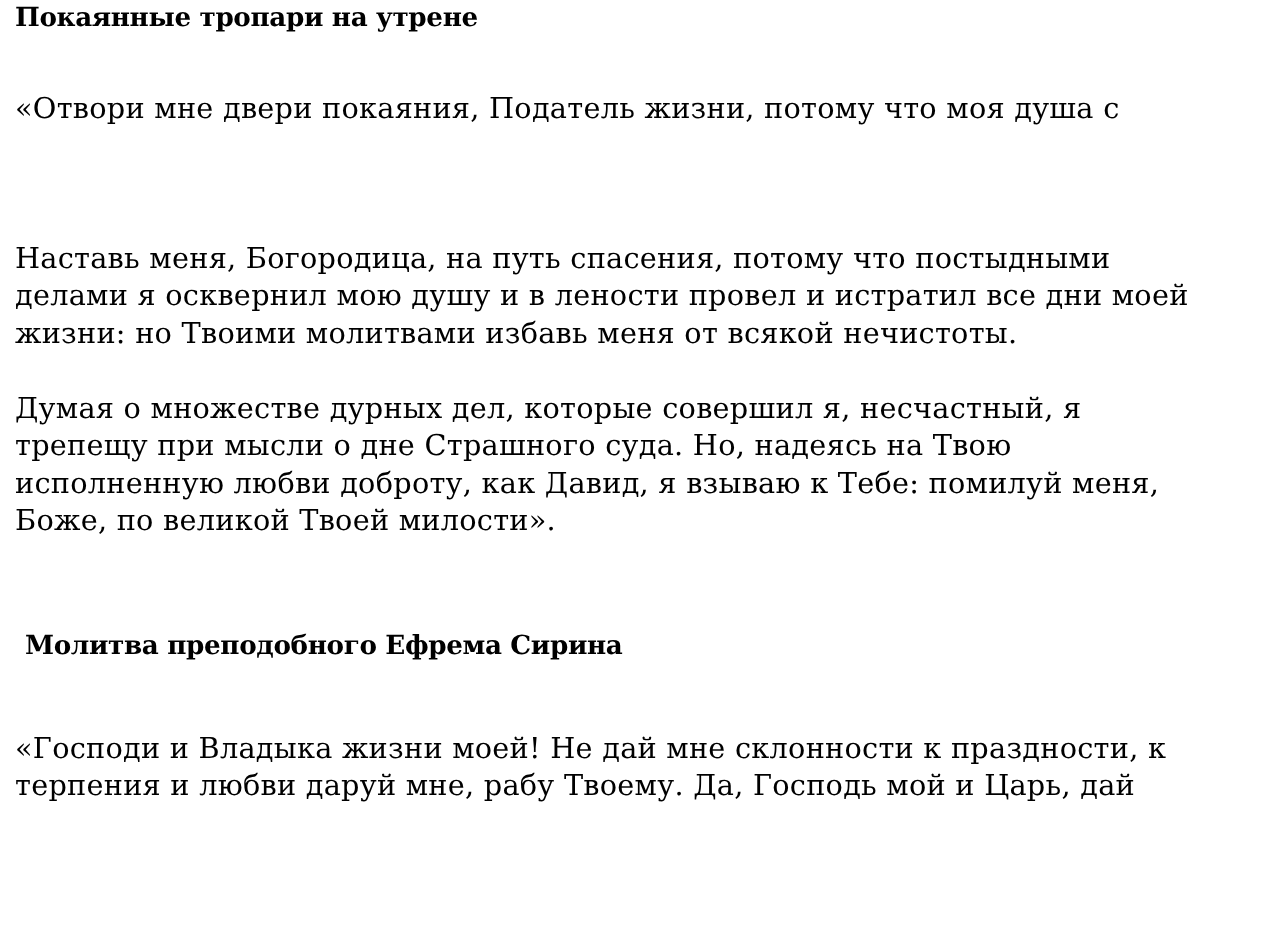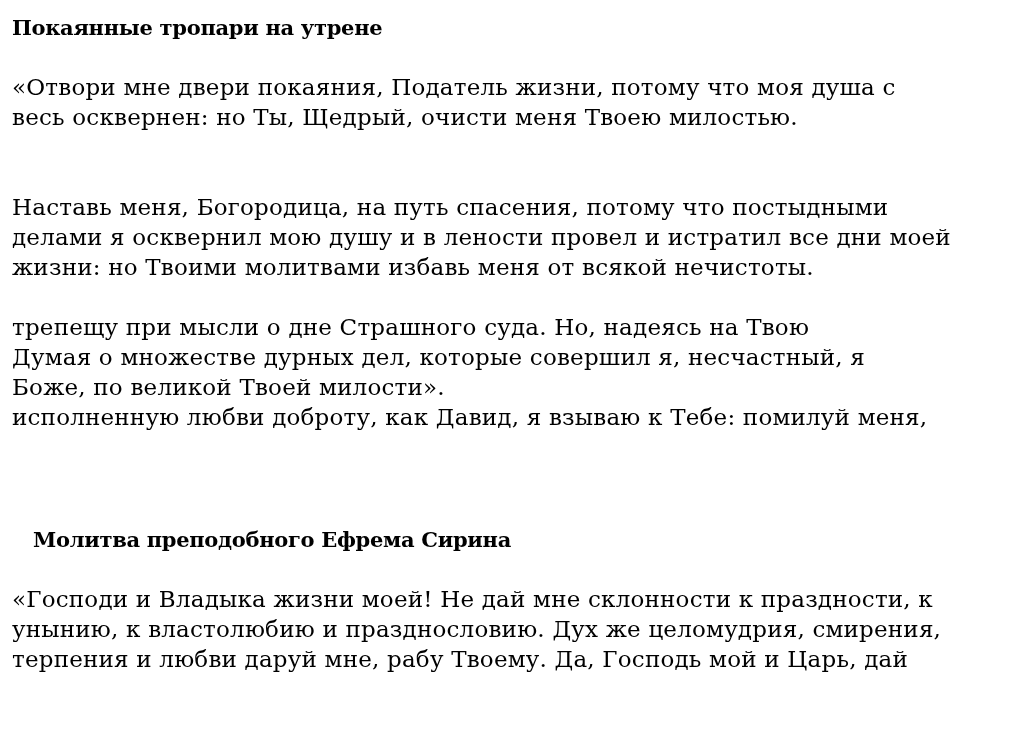--- a/index.html
+++ b/index.html
@@ -18,41 +18,39 @@
     white-space: nowrap;
   }
   .para { font-size: 23px; line-height: 30px; }
   .line { display: block; white-space: nowrap; letter-spacing: 0.2px; }
 </style>
 </head>
 <body>
 
 <div>
 
-  <div class="block heading" style="top:14px;">Покаянные тропари на утрене</div>
+  <div class="block heading" style="top:0;">Покаянные тропари на утрене</div>
 
   <div class="block para" style="top:72px;">
     <span class="line">«Отвори мне двери покаяния, Податель жизни, потому что моя душа с</span>
-    <span class="line">весь осквернен: но Ты, Щедрый, очисти меня Твоею милостью.</span>
   </div>
 
   <div class="block para" style="top:192px;">
     <span class="line">Наставь меня, Богородица, на путь спасения, потому что постыдными</span>
     <span class="line">делами я осквернил мою душу и в лености провел и истратил все дни моей</span>
     <span class="line">жизни: но Твоими молитвами избавь меня от всякой нечистоты.</span>
   </div>
 
   <div class="block para" style="top:312px;">
+    <span class="line">Думая о множестве дурных дел, которые совершил я, несчастный, я</span>
     <span class="line">трепещу при мысли о дне Страшного суда. Но, надеясь на Твою</span>
-    <span class="line">Думая о множестве дурных дел, которые совершил я, несчастный, я</span>
+    <span class="line">исполненную любви доброту, как Давид, я взываю к Тебе: помилуй меня,</span>
     <span class="line">Боже, по великой Твоей милости».</span>
-    <span class="line">исполненную любви доброту, как Давид, я взываю к Тебе: помилуй меня,</span>
   </div>
 
-  <div class="block heading" style="top:526px; left:20px;margin-left:13px;">Молитва преподобного Ефрема Сирина</div>
+  <div class="block heading" style="top:502px; left:20px;">Молитва преподобного Ефрема Сирина</div>
 
   <div class="block para" style="top:584px;">
     <span class="line">«Господи и Владыка жизни моей! Не дай мне склонности к праздности, к</span>
-    <span class="line">унынию, к властолюбию и празднословию. Дух же целомудрия, смирения,</span>
     <span class="line">терпения и любви даруй мне, рабу Твоему. Да, Господь мой и Царь, дай</span>
   </div>
 
 </div>
 
 </body></html>

